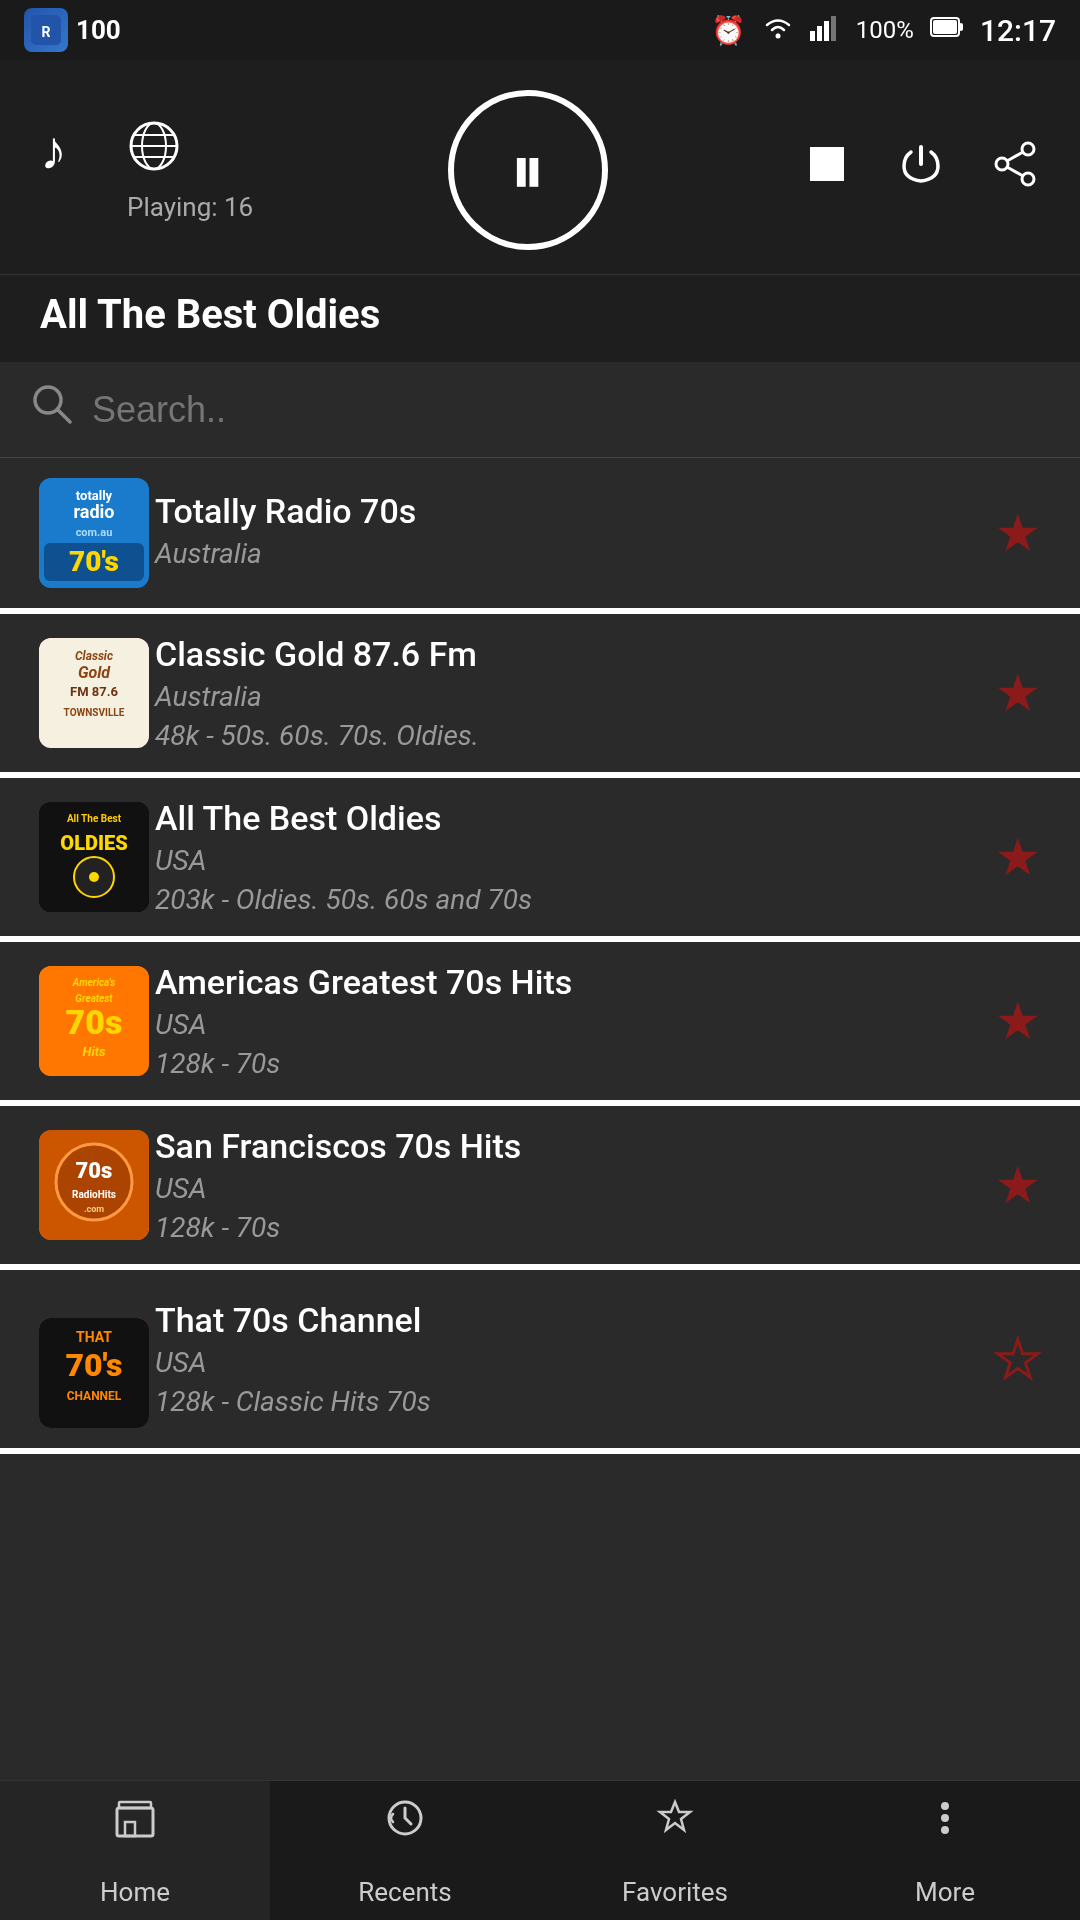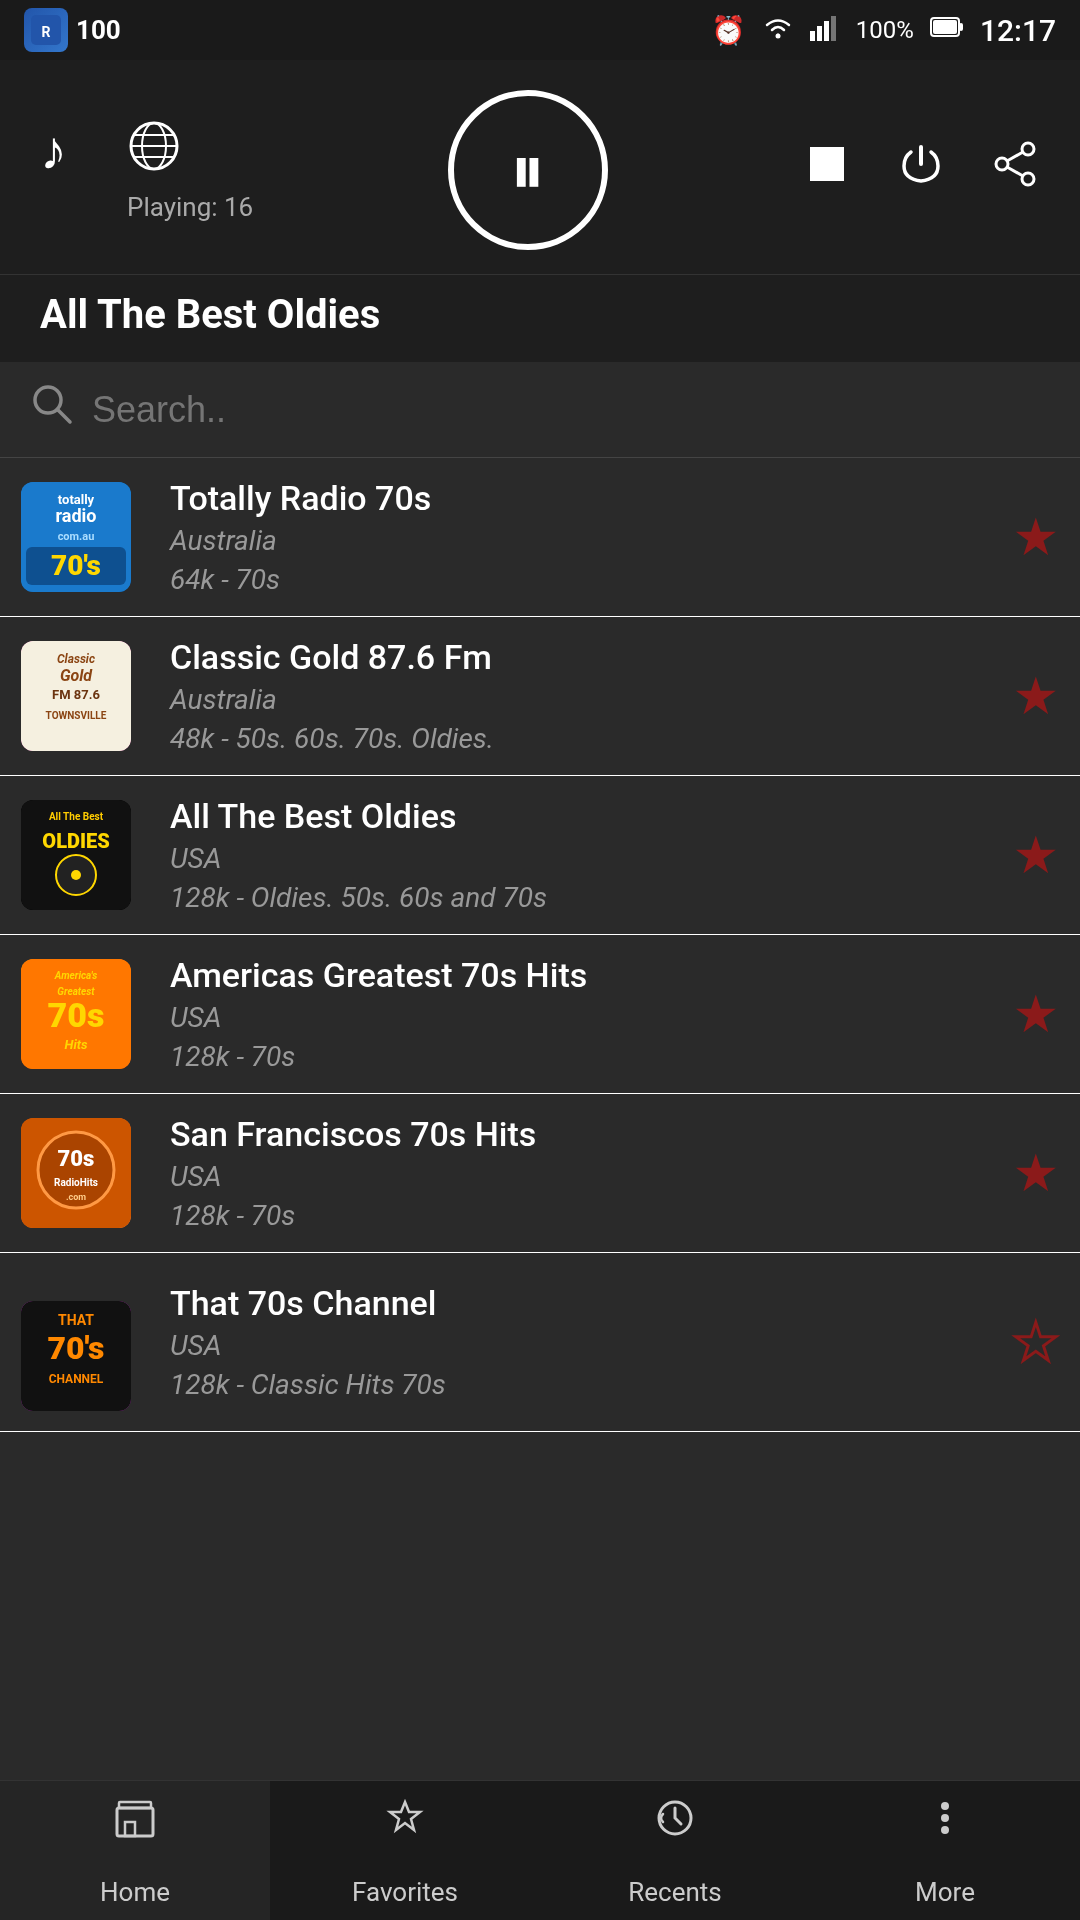--- a/index.html
+++ b/index.html
@@ -149,23 +149,23 @@
     
     .station-list {
       background: #2a2a2a;
       overflow-y: auto;
       height: calc(1920px - 60px - 200px - 80px - 90px - 140px);
     }
 
     .station-item {
       display: flex;
       align-items: center;
-      padding: 20px 21px;
-      border-bottom: 1px solid #ffffff;
-      gap: 39px;
+      padding: 20px 39px;
+      border-bottom: 6px solid #ffffff;
+      gap: 6px;
       cursor: pointer;
     }
     .station-logo {
       width: 110px;
       height: 110px;
       border-radius: 12px;
       flex-shrink: 0;
       display: flex;
       align-items: center;
       justify-content: center;
@@ -392,21 +392,20 @@
         <text x="55" y="22" text-anchor="middle" fill="white" font-size="13" font-weight="bold">totally</text>
         <text x="55" y="40" text-anchor="middle" fill="white" font-size="18" font-weight="bold">radio</text>
         <text x="55" y="58" text-anchor="middle" fill="#aaddff" font-size="11">com.au</text>
         <rect x="5" y="65" width="100" height="38" rx="6" fill="#0e5090"></rect>
         <text x="55" y="93" text-anchor="middle" fill="#ffd700" font-size="28" font-weight="900">70's</text>
       </svg>
     </div>
     <div class="station-info">
       <div class="station-name">Totally Radio 70s</div>
       <div class="station-country">Australia</div>
-      <div class="station-bitrate">64k - 70s</div>
     </div>
     <span class="star-icon">★</span>
   </div>
     <div class="station-item">
     <div class="station-logo logo-classic-gold">
 
       <svg width="110" height="110" viewBox="0 0 110 110">
         <rect width="110" height="110" rx="12" fill="#f5f0e0"></rect>
         <text x="55" y="22" text-anchor="middle" fill="#8b4513" font-size="12" font-style="italic" font-weight="bold">Classic</text>
         <text x="55" y="40" text-anchor="middle" fill="#8b4513" font-size="16" font-style="italic" font-weight="bold">Gold</text>
@@ -428,21 +427,21 @@
         <rect width="110" height="110" rx="12" fill="#111"></rect>
         <text x="55" y="20" text-anchor="middle" fill="#ffcc00" font-size="10" font-weight="bold">All The Best</text>
         <text x="55" y="48" text-anchor="middle" fill="#ffd700" font-size="20" font-weight="900">OLDIES</text>
         <circle cx="55" cy="75" r="20" stroke="#ffd700" stroke-width="2" fill="#222"></circle>
         <circle cx="55" cy="75" r="5" fill="#ffd700"></circle>
       </svg>
     </div>
     <div class="station-info">
       <div class="station-name">All The Best Oldies</div>
       <div class="station-country">USA</div>
-      <div class="station-bitrate">128k - Oldies. 50s. 60s and 70s</div>
+      <div class="station-bitrate">203k - Oldies. 50s. 60s and 70s</div>
     </div>
     <span class="star-icon">★</span>
   </div>
     <div class="station-item">
     <div class="station-logo logo-americas">
 
       <svg width="110" height="110" viewBox="0 0 110 110">
         <rect width="110" height="110" rx="12" fill="#ff7700"></rect>
         <text x="55" y="20" text-anchor="middle" fill="#ffd700" font-size="10" font-style="italic" font-weight="bold">America's</text>
         <text x="55" y="36" text-anchor="middle" fill="#ffd700" font-size="10" font-style="italic" font-weight="bold">Greatest</text>
@@ -498,31 +497,31 @@
 <div class="nav-item active">
     <span class="nav-icon"><svg width="48" height="48" viewBox="0 0 48 48" fill="none">
       <rect x="6" y="14" width="36" height="28" rx="2" stroke="#ccc" stroke-width="3"></rect>
       <rect x="14" y="28" width="10" height="14" stroke="#ccc" stroke-width="2.5"></rect>
       <rect x="8" y="8" width="32" height="6" rx="1" stroke="#ccc" stroke-width="2.5"></rect>
     </svg></span>
     <span class="nav-label">Home</span>
   </div>
     <div class="nav-item">
     <span class="nav-icon"><svg width="48" height="48" viewBox="0 0 48 48" fill="none">
-      <polygon points="24,8 28,18 39,18 30,25 33,36 24,29 15,36 18,25 9,18 20,18" stroke="#ccc" stroke-width="2.5" fill="none"></polygon>
-    </svg></span>
-    <span class="nav-label">Favorites</span>
-  </div>
-    <div class="nav-item">
-    <span class="nav-icon"><svg width="48" height="48" viewBox="0 0 48 48" fill="none">
       <circle cx="24" cy="24" r="16" stroke="#ccc" stroke-width="3"></circle>
       <path d="M24 14 L24 24 L30 30" stroke="#ccc" stroke-width="3" stroke-linecap="round"></path>
       <path d="M12 20 Q8 24 12 28" stroke="#ccc" stroke-width="2.5" stroke-linecap="round"></path>
     </svg></span>
     <span class="nav-label">Recents</span>
+  </div>
+    <div class="nav-item">
+    <span class="nav-icon"><svg width="48" height="48" viewBox="0 0 48 48" fill="none">
+      <polygon points="24,8 28,18 39,18 30,25 33,36 24,29 15,36 18,25 9,18 20,18" stroke="#ccc" stroke-width="2.5" fill="none"></polygon>
+    </svg></span>
+    <span class="nav-label">Favorites</span>
   </div>
     <div class="nav-item">
     <span class="nav-icon"><svg width="48" height="48" viewBox="0 0 48 48" fill="none">
       <circle cx="24" cy="12" r="4" fill="#ccc"></circle>
       <circle cx="24" cy="24" r="4" fill="#ccc"></circle>
       <circle cx="24" cy="36" r="4" fill="#ccc"></circle>
     </svg></span>
     <span class="nav-label">More</span>
   </div>
   </div>

